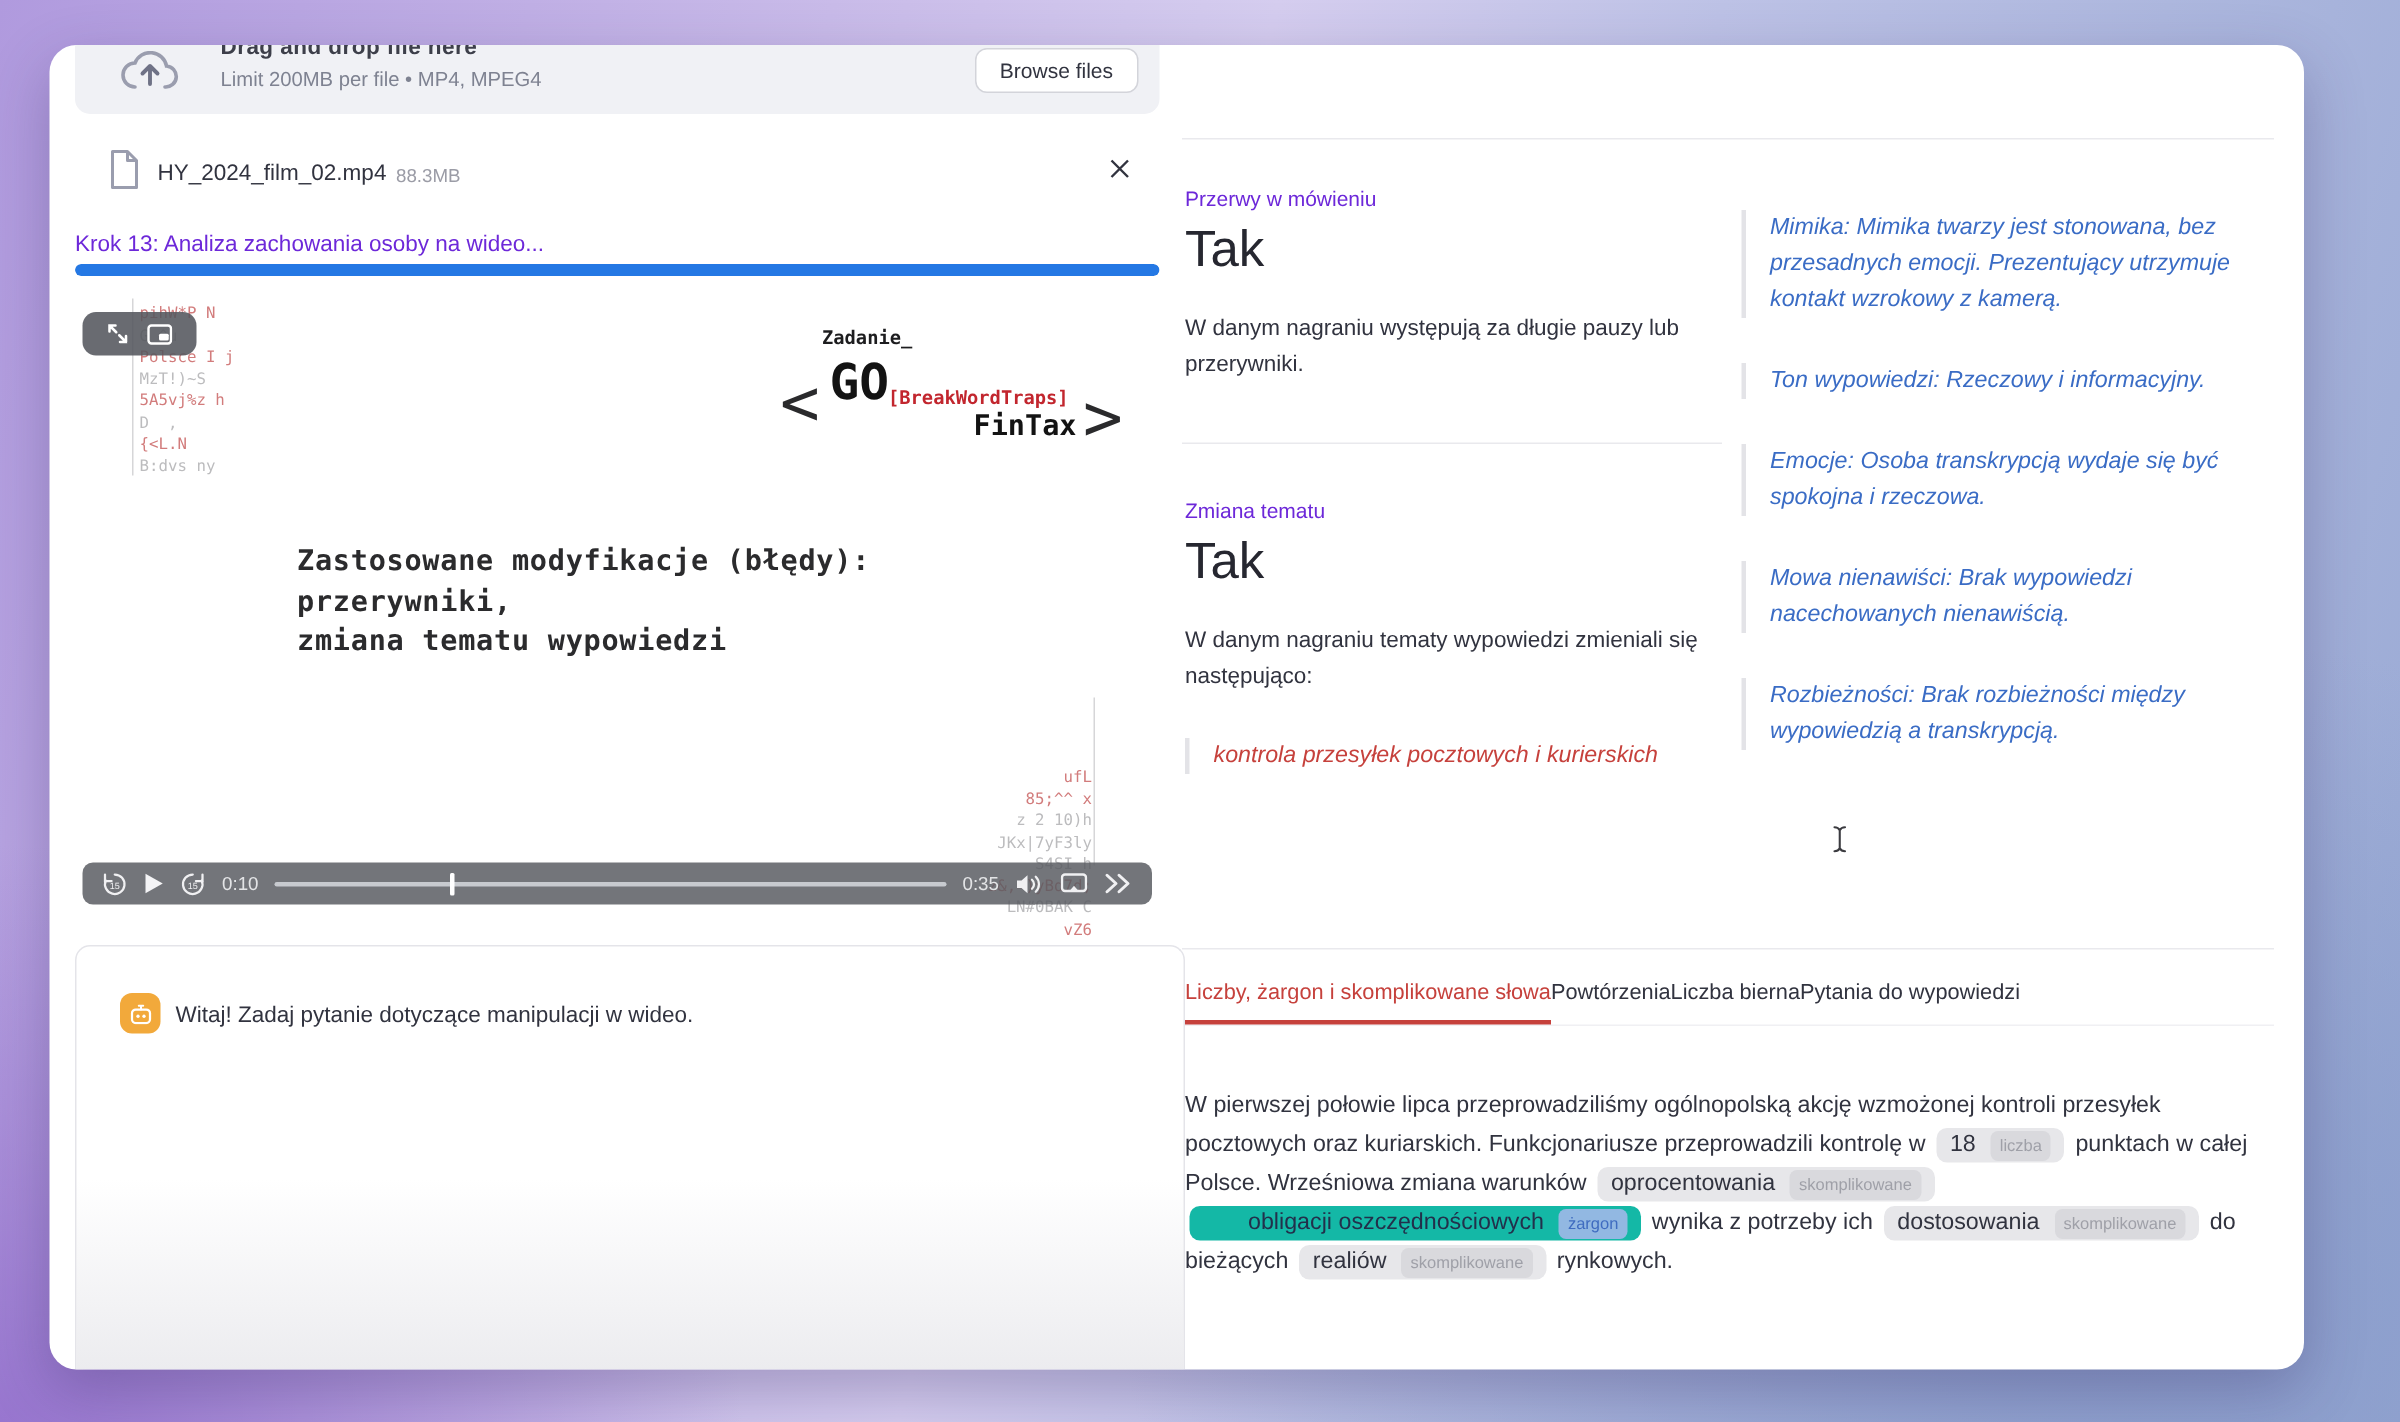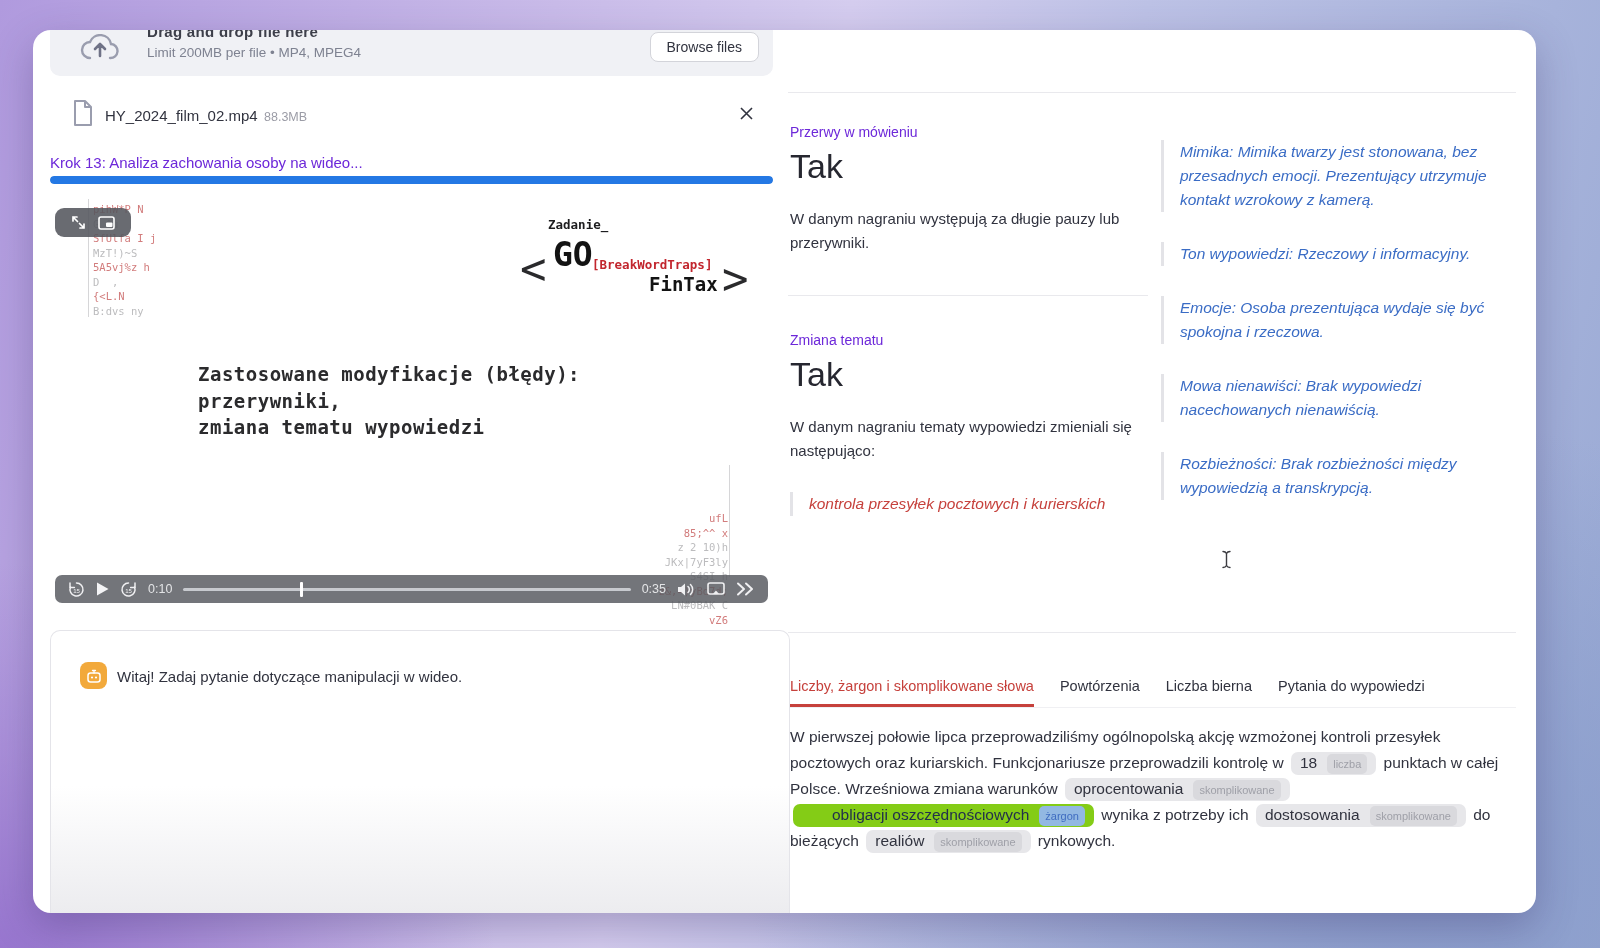--- a/index.html
+++ b/index.html
@@ -77,30 +77,30 @@
   .metric-label { position:absolute; font-size:14px; color:#6d28d9; }
   .metric-value { position:absolute; font-size:34px; color:#262730; line-height:40px; }
   .metric-desc { position:absolute; font-size:15px; color:#31333f; line-height:24px; }
   .quotes { position:absolute; left:757px; top:462px; width:360px; display:flex; flex-direction:row; gap:29px; }
   blockquote.q { border-left:3px solid #e3e3e7; padding-left:16px; font-style:italic; font-size:15.5px; line-height:24px; }
   .q-red { color:#c6413c; }
   .notes { position:absolute; left:1128px; top:110px; width:356px; display:flex; flex-direction:column; gap:30px; }
   .notes blockquote.q { color:#3a6cc5; }
 
   
-  .tabs { position:absolute; left:757px; top:648px; display:flex; gap:26px; border-bottom:1px solid #f0f0f3; width:726px; }
+  .tabs { position:absolute; left:757px; top:624px; display:flex; border-bottom:1px solid #f0f0f3; width:726px; }
   .tab { font-size:14.5px; color:#31333f; padding-bottom:10px; border-bottom:3px solid transparent; cursor:pointer; white-space:nowrap; }
   .tab.active { color:#c6413c; border-bottom-color:#c6413c; }
 
   
   .transcript { position:absolute; left:757px; top:694px; width:722px; font-size:15.5px; line-height:26px; color:#31333f; }
   .tk { display:inline-block; background:#e7e7ea; border-radius:7px; padding:1px 9px; margin:0 3px; line-height:20px; }
   .tk .w { color:#31333f; }
   .tk .lb { display:inline-block; margin-left:10px; background:#d9d9dd; color:#9fa0a8; font-size:11px; border-radius:5px; padding:0 6px; }
-  .tk.jargon { background:#84cc16;padding-left:39px; }
+  .tk.jargon { background:#14b8a6;padding-left:39px; }
   .tk.jargon .w { color:#22304b; }
   .tk.jargon .lb { background:#92b8e2; color:#3f6cc0; }
 
   .cursor-ibeam { position:absolute; left:1188px; top:520px; }
 </style>
 </head>
 <body>
 
 <div class="card">
 
@@ -126,21 +126,21 @@
     </svg>
   </button>
 
   <div class="progress-label">Krok 13: Analiza zachowania osoby na wideo...</div>
   <div class="progress-track">
     <div class="progress-fill" id="progress-fill" style="width: 100%;"></div>
   </div>
 
   <div class="abs video">
     <div class="vline" style="left:38px;top:4px;height:118px"></div>
-    <div class="glitch glitch-left"><div class="red">pihW*P N</div><div class="gray">G ^u</div><div class="red">SfUlfa I j</div><div class="gray">MzT!)~S</div><div class="red">5A5vj%z h</div><div class="gray">D  ,</div><div class="red">{&lt;L.N</div><div class="gray">B:dvs ny</div></div>
+    <div class="glitch glitch-left"><div class="red">pihW*P N</div><div class="gray">G ^u</div><div class="red">Polsce I j</div><div class="gray">MzT!)~S</div><div class="red">5A5vj%z h</div><div class="gray">D  ,</div><div class="red">{&lt;L.N</div><div class="gray">B:dvs ny</div></div>
 
     <div class="overlay-pill">
       <button class="cbtn">
         <svg width="15" height="15" viewBox="0 0 15 15">
           <path d="M2 6 V2 h4 M2 2 l4.5 4.5 M13 9 v4 h-4 M13 13 l-4.5-4.5" stroke="#fff" stroke-width="1.7" fill="none" stroke-linecap="round"></path>
         </svg>
       </button>
       <button class="cbtn">
         <svg width="17" height="14" viewBox="0 0 17 14">
           <rect x="1" y="1" width="15" height="12" rx="2" fill="none" stroke="#fff" stroke-width="1.6"></rect>
@@ -232,21 +232,21 @@
   <div class="metric-value" style="left:757px;top:324px">Tak</div>
   <div class="metric-desc" style="left:757px;top:385px;width:345px">W danym nagraniu tematy wypowiedzi zmieniali się następująco:</div>
 
   <div class="quotes">
       <blockquote class="q q-red">kontrola przesyłek pocztowych i kurierskich</blockquote>
     </div>
 
   <div class="notes">
       <blockquote class="q">Mimika: Mimika twarzy jest stonowana, bez przesadnych emocji. Prezentujący utrzymuje kontakt wzrokowy z kamerą.</blockquote>
       <blockquote class="q">Ton wypowiedzi: Rzeczowy i informacyjny.</blockquote>
-      <blockquote class="q">Emocje: Osoba prezentująca wydaje się być spokojna i rzeczowa.</blockquote>
+      <blockquote class="q">Emocje: Osoba transkrypcją wydaje się być spokojna i rzeczowa.</blockquote>
       <blockquote class="q">Mowa nienawiści: Brak wypowiedzi nacechowanych nienawiścią.</blockquote>
       <blockquote class="q">Rozbieżności: Brak rozbieżności między wypowiedzią a transkrypcją.</blockquote>
     </div>
 
   <svg class="cursor-ibeam" width="11" height="19" viewBox="0 0 11 19">
     <path d="M2 1.5 C4 1.5 5 2.5 5.5 3.5 C6 2.5 7 1.5 9 1.5 M2 17.5 C4 17.5 5 16.5 5.5 15.5 C6 16.5 7 17.5 9 17.5 M5.5 3.5 V15.5" stroke="#3b3b40" stroke-width="1.4" fill="none" stroke-linecap="round"></path>
   </svg>
 
   <div class="divider" style="left:755px;top:602px;width:728px"></div>
 

